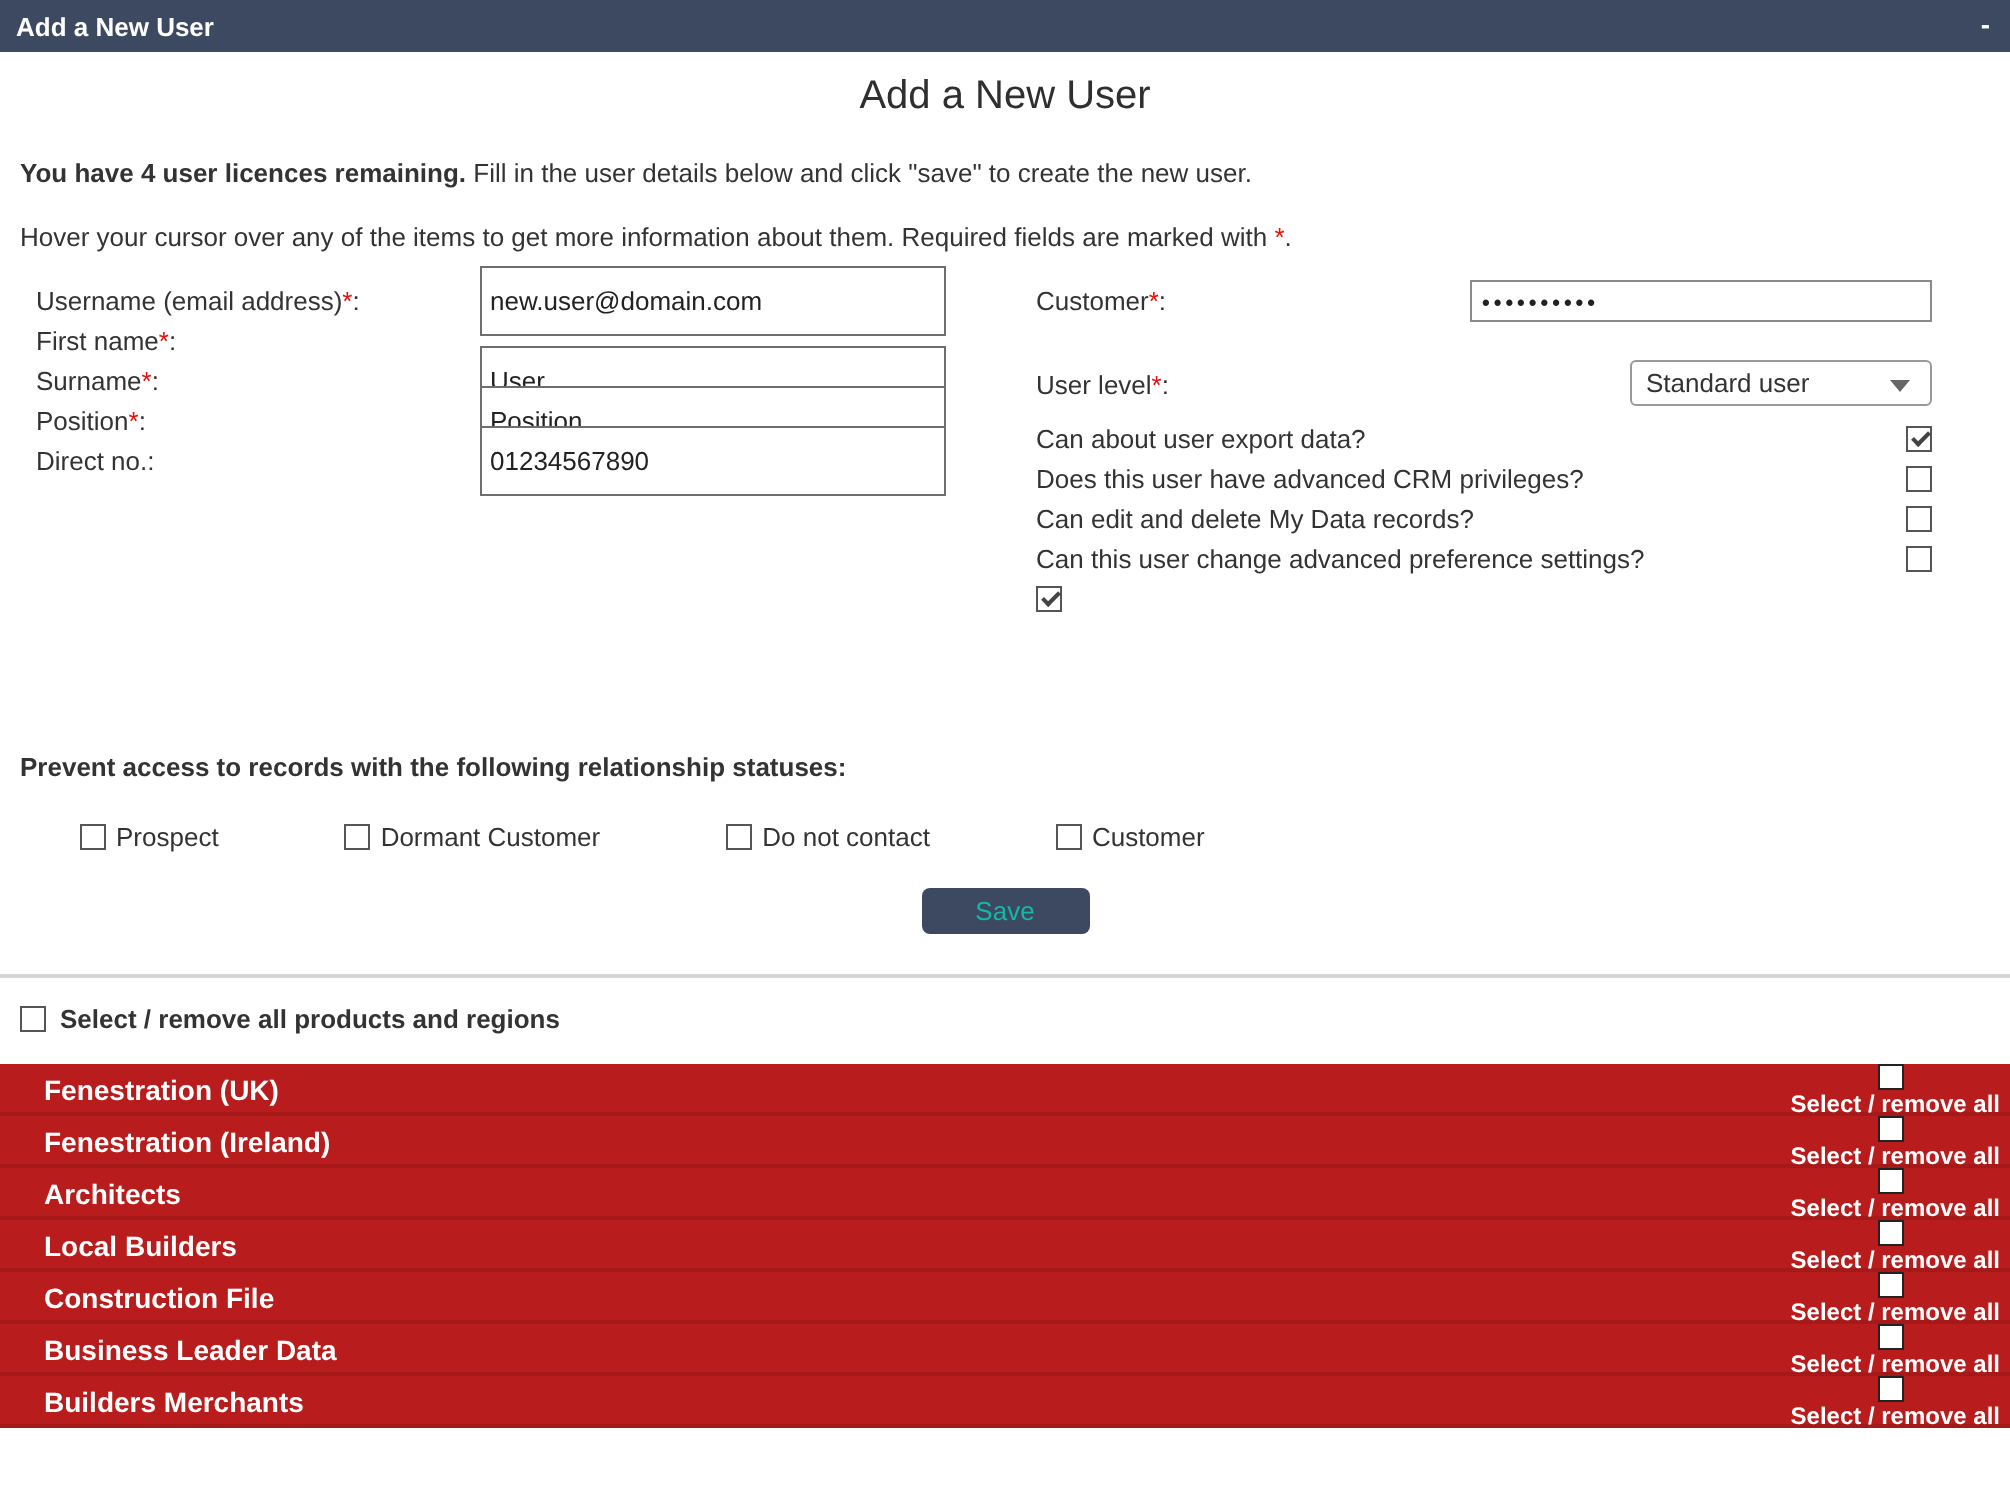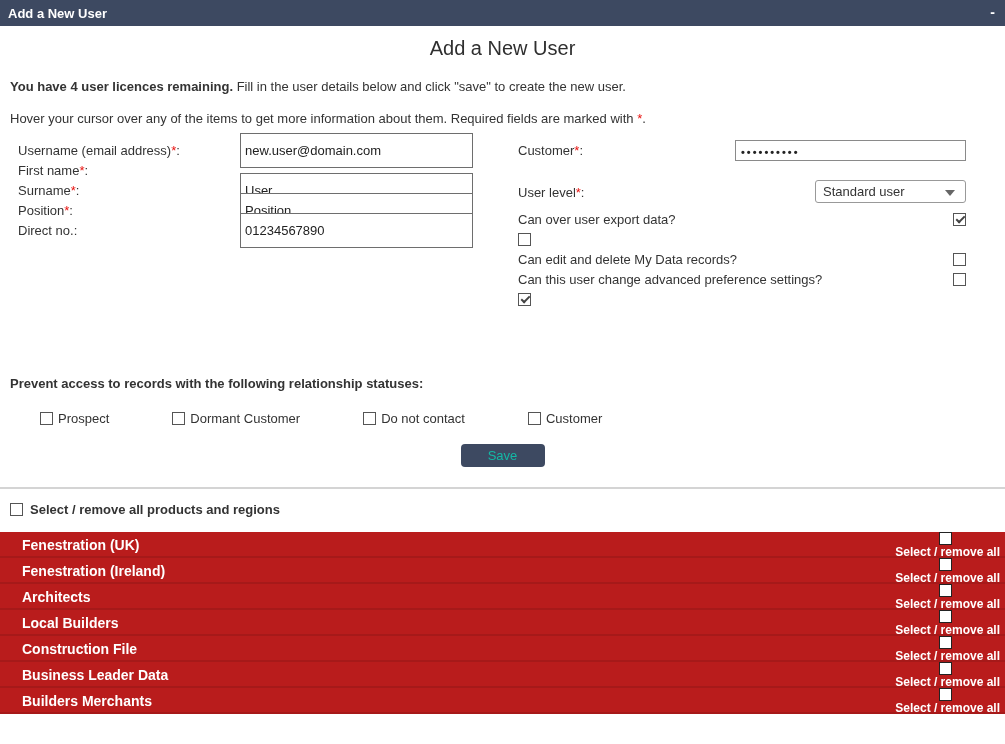--- a/index.html
+++ b/index.html
@@ -106,24 +106,25 @@
     <input class="pw-input" type="text" value="••••••••••" style="">
 
     <span class="rlabel ul-label"><span>User level</span><span class="req">*</span><span>:</span></span>
     <div class="dropdown">
       <span>Standard user</span>
       <span class="arrow"></span>
     </div>
 
     <div class="opts">
       <div class="optrow">
-        <span class="optlabel">Can over user export data?</span>
+        <span class="optlabel">Can about user export data?</span>
         <span class="cb checked"></span>
       </div>
       <div class="optrow">
+        <span class="optlabel">Does this user have advanced CRM privileges?</span>
         <span class="cb"></span>
       </div>
       <div class="optrow">
         <span class="optlabel">Can edit and delete My Data records?</span>
         <span class="cb"></span>
       </div>
       <div class="optrow">
         <span class="optlabel">Can this user change advanced preference settings?</span>
         <span class="cb"></span>
       </div>

